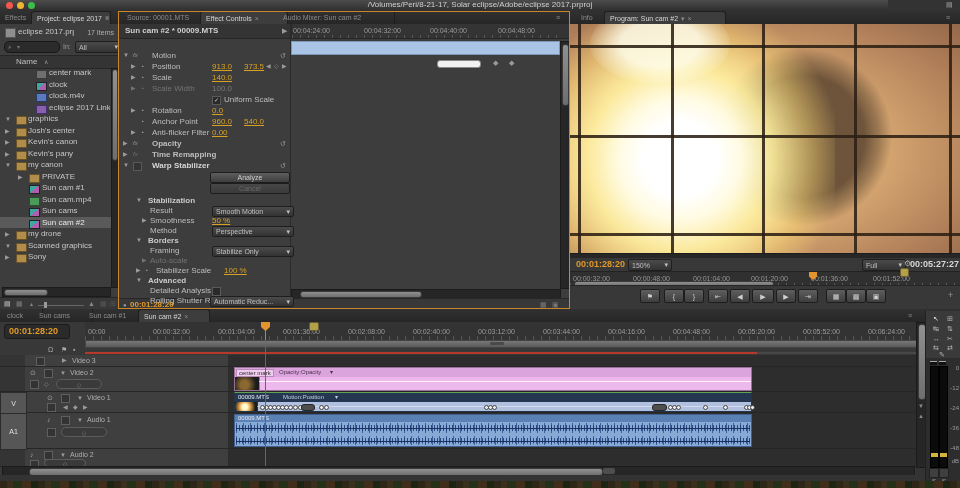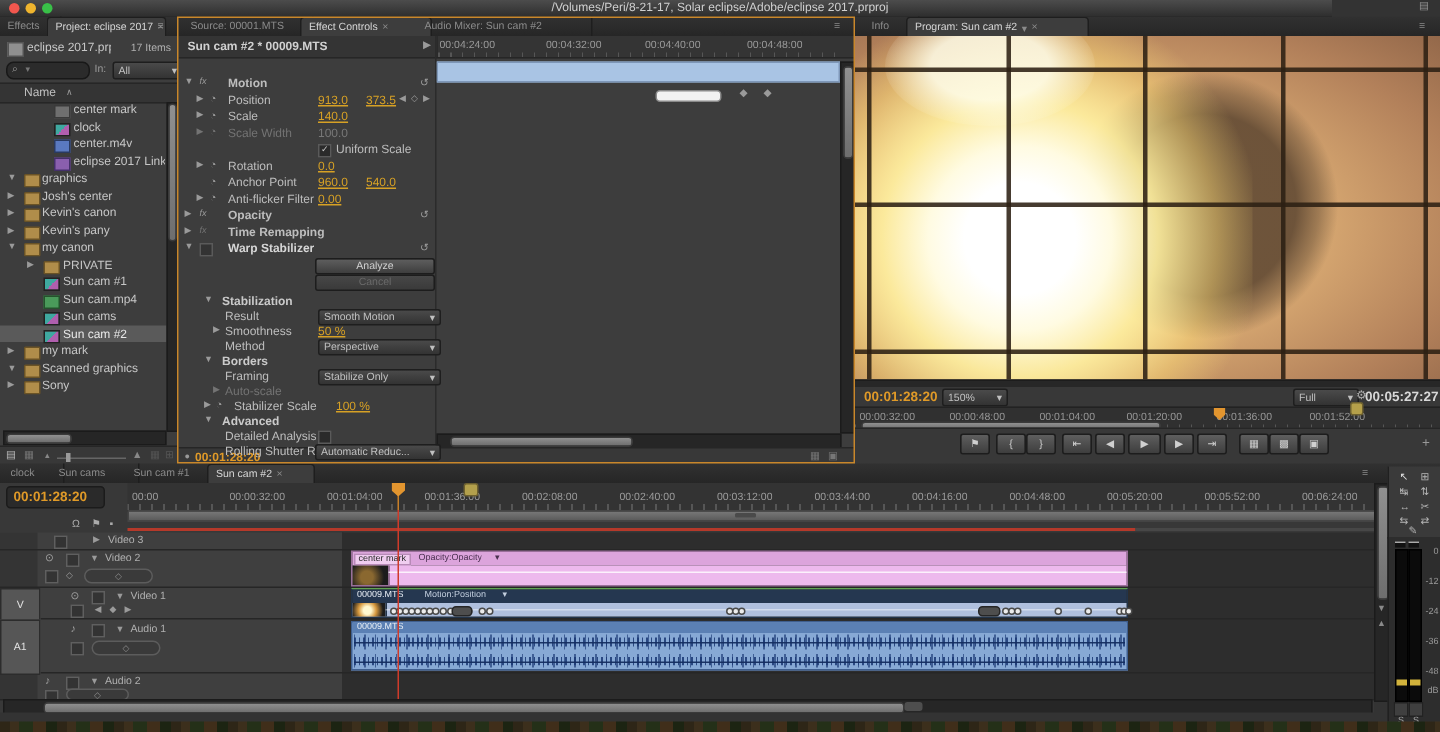--- a/index.html
+++ b/index.html
@@ -97,21 +97,21 @@
     <div class="abs f8 nowrap" style="left:0;top:44px;width:110px;height:11px">
       <i class="abs" style="left:36px;top:2px;width:9px;height:7px;background:#6f6f6f;border:1px solid #3a3a3a"></i>
       <span class="abs" style="left:49px;top:1px;color:#c6c6c6">center mark</span>
       </div>
     <div class="abs f8 nowrap" style="left:0;top:55.5px;width:110px;height:11px">
       <i class="abs" style="left:36px;top:2px;width:9px;height:7px;background:linear-gradient(135deg,#3fa8a0 50%,#b05fae 50%);border:1px solid #222"></i>
       <span class="abs" style="left:49px;top:1px;color:#c6c6c6">clock</span>
       </div>
     <div class="abs f8 nowrap" style="left:0;top:67px;width:110px;height:11px">
       <i class="abs" style="left:36px;top:2px;width:9px;height:7px;background:#5a79c0;border:1px solid #2a3a60"></i>
-      <span class="abs" style="left:49px;top:1px;color:#c6c6c6">center.m4v</span>
+      <span class="abs" style="left:49px;top:1px;color:#c6c6c6">clock.m4v</span>
       </div>
     <div class="abs f8 nowrap" style="left:0;top:78.5px;width:110px;height:11px">
       <i class="abs" style="left:36px;top:2px;width:9px;height:7px;background:#8a5fae;border:1px solid #44306a"></i>
       <span class="abs" style="left:49px;top:1px;color:#c6c6c6">eclipse 2017 Linked Comp 02</span>
       </div>
     <div class="abs f8 nowrap" style="left:0;top:90px;width:110px;height:11px">
       <span class="abs f6 tw" style="left:5px;top:2px">▼</span>
       <i class="abs" style="left:16px;top:2px;width:9px;height:7px;background:#b08d4a;border:1px solid #6a5326;border-radius:1px"></i>
       <span class="abs" style="left:28px;top:1px;color:#c6c6c6">graphics</span>
       </div>
@@ -152,21 +152,21 @@
       <i class="abs" style="left:29px;top:2px;width:9px;height:7px;background:linear-gradient(135deg,#3fa8a0 50%,#b05fae 50%);border:1px solid #222"></i>
       <span class="abs" style="left:42px;top:1px;color:#c6c6c6">Sun cams</span>
       </div>
     <div class="abs f8 nowrap" style="left:0;top:193.5px;width:110px;height:11px">
       <i class="abs" style="left:29px;top:2px;width:9px;height:7px;background:linear-gradient(135deg,#3fa8a0 50%,#b05fae 50%);border:1px solid #222"></i>
       <span class="abs" style="left:42px;top:1px;color:#e8e8e8">Sun cam #2</span>
       </div>
     <div class="abs f8 nowrap" style="left:0;top:205px;width:110px;height:11px">
       <span class="abs f6 tw" style="left:5px;top:2px">▶</span>
       <i class="abs" style="left:16px;top:2px;width:9px;height:7px;background:#b08d4a;border:1px solid #6a5326;border-radius:1px"></i>
-      <span class="abs" style="left:28px;top:1px;color:#c6c6c6">my mark</span>
+      <span class="abs" style="left:28px;top:1px;color:#c6c6c6">my drone</span>
       </div>
     <div class="abs f8 nowrap" style="left:0;top:216.5px;width:110px;height:11px">
       <span class="abs f6 tw" style="left:5px;top:2px">▼</span>
       <i class="abs" style="left:16px;top:2px;width:9px;height:7px;background:#b08d4a;border:1px solid #6a5326;border-radius:1px"></i>
       <span class="abs" style="left:28px;top:1px;color:#c6c6c6">Scanned graphics</span>
       </div>
     <div class="abs f8 nowrap" style="left:0;top:228px;width:110px;height:11px">
       <span class="abs f6 tw" style="left:5px;top:2px">▶</span>
       <i class="abs" style="left:16px;top:2px;width:9px;height:7px;background:#b08d4a;border:1px solid #6a5326;border-radius:1px"></i>
       <span class="abs" style="left:28px;top:1px;color:#c6c6c6">Sony</span>
@@ -238,21 +238,21 @@
       <span class="abs f6" style="left:4px;top:3px;color:#999">●</span>
       <span class="abs f8 orange" style="left:11px;top:2px;font-weight:bold">00:01:28:20</span>
       <span class="abs f7" style="left:421px;top:2px;color:#777">▦</span>
       <span class="abs f7" style="left:433px;top:2px;color:#777">▣</span>
     </div>
   </div>
 
   <div class="ec-row" style="top:51px">
     <span class="f6 tw" style="left:4px">▼</span>
     <span class="f6 tw" style="left:14px;font-style:italic">fx</span>
-    <span class="f8 lb" style="left:33px;font-weight:bold">Motion</span>
+    <span class="f8 lb" style="left:33px;font-weight:normal">Motion</span>
     <span class="f7 tw" style="left:161px">↺</span>
     </div>
   <div class="ec-row" style="top:62px">
     <span class="f6 tw" style="left:12px">▶</span>
     <span class="f7 tw" style="left:21px">◔</span>
     <span class="f8 lb" style="left:33px">Position</span>
     <span class="f8 val" style="left:93px">913.0</span>
     <span class="f8 val" style="left:125px">373.5</span>
     <span class="f6 tw" style="left:147px">◀</span>
     <span class="f6 tw" style="left:155px">◇</span>

